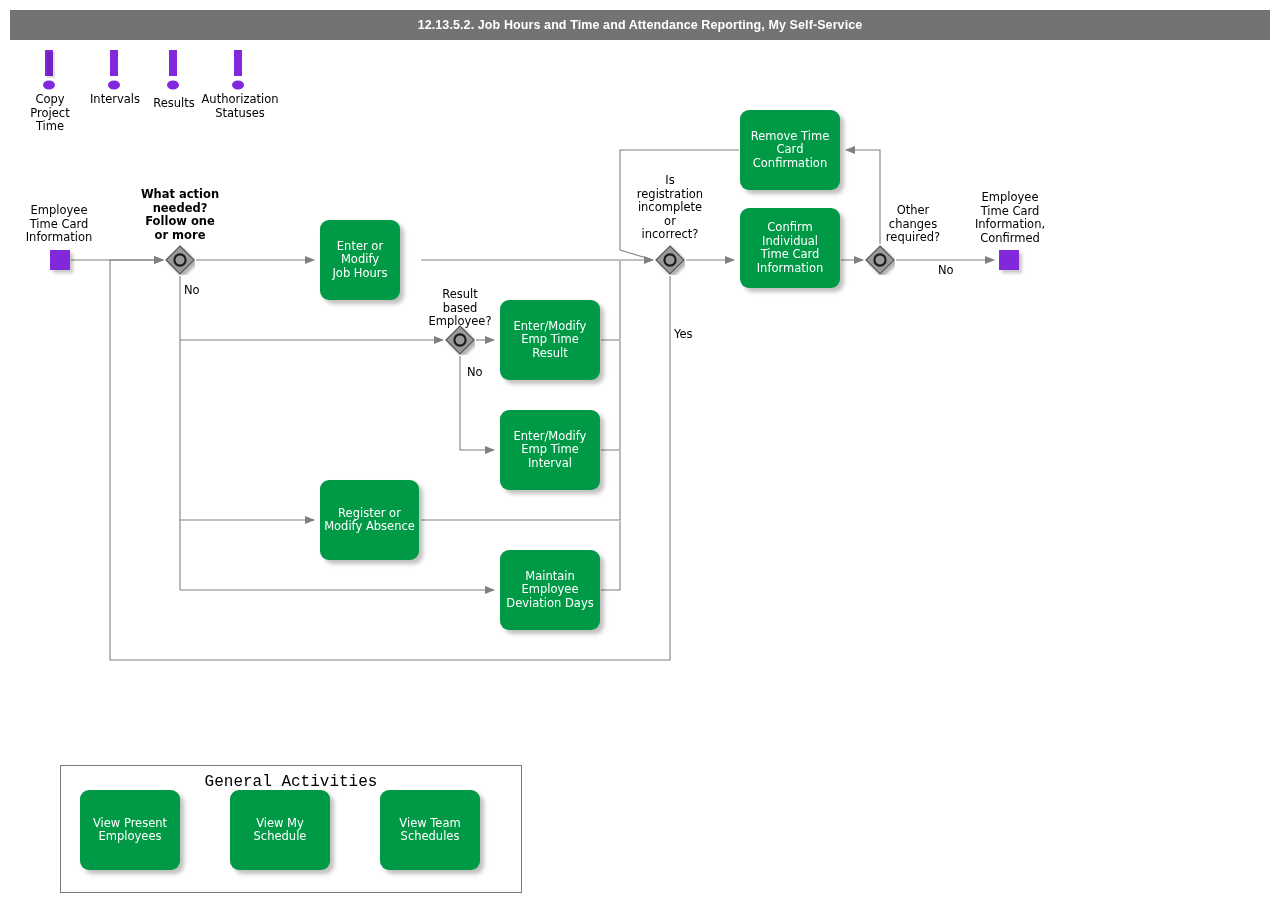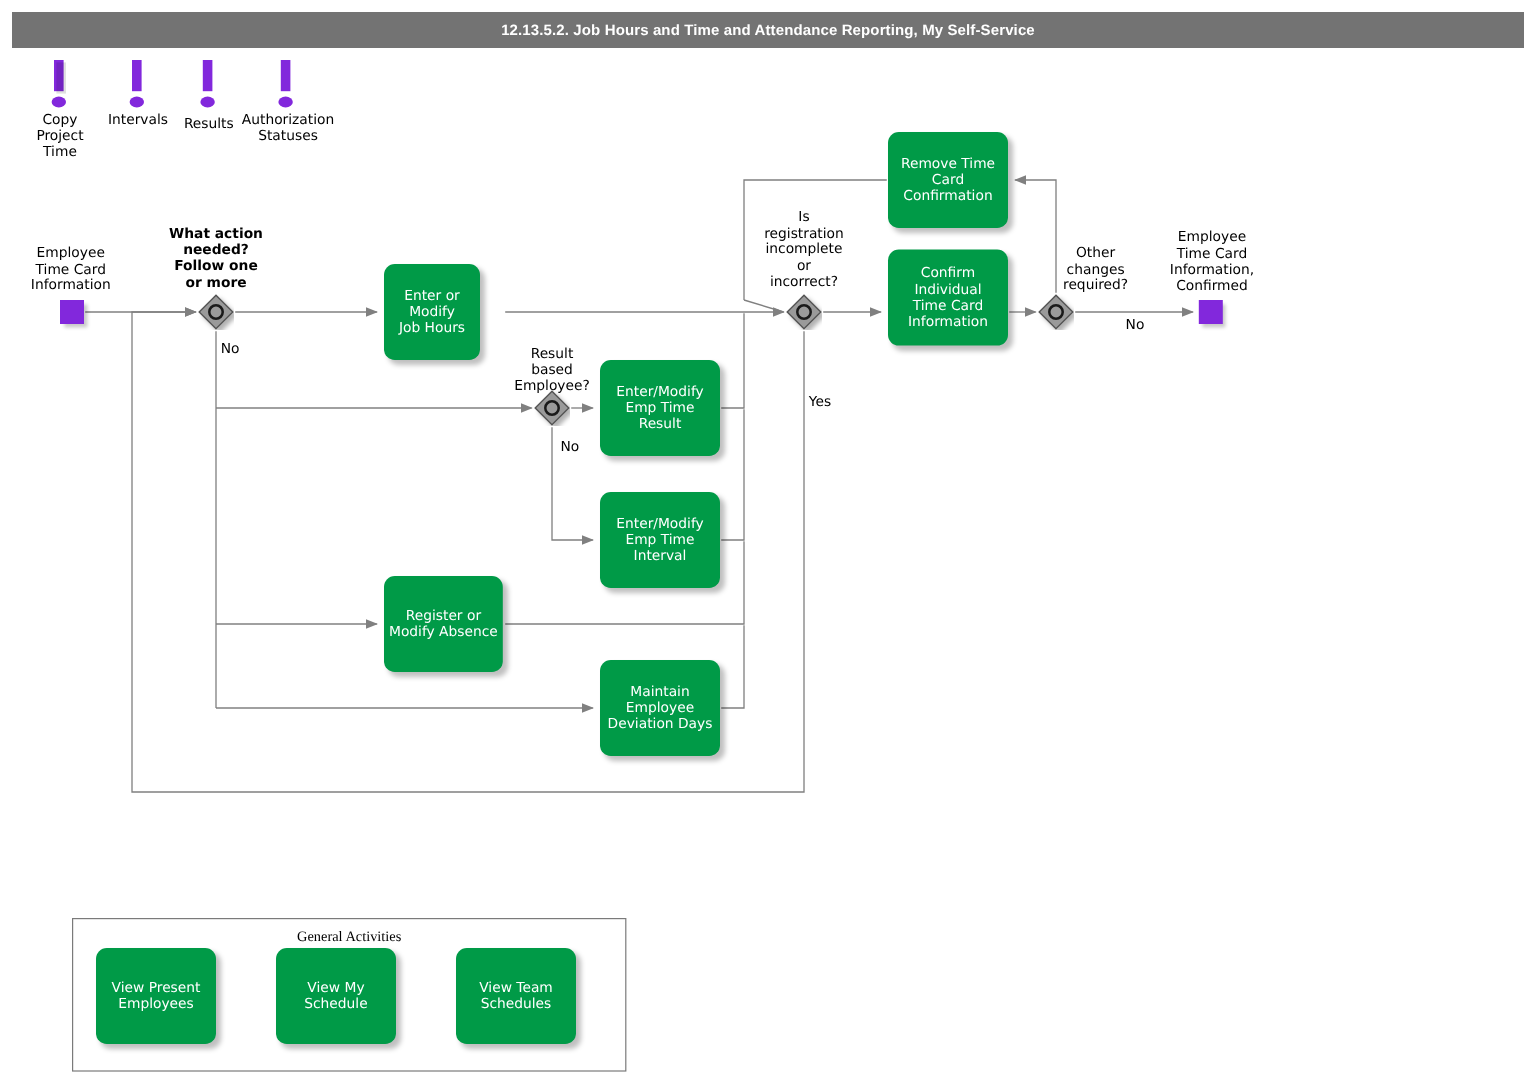--- a/index.html
+++ b/index.html
@@ -94,22 +94,22 @@
     height: 45px;
   }
   .grp-box {
     position: absolute;
     border: 1px solid #7a7a7a;
     background: transparent;
     box-sizing: border-box;
   }
   .grp-title {
     position: absolute;
-    font-family: Liberation Serif, serif;
-    font-size: 12px;
+    font-family: Liberation Mono, monospace;
+    font-size: 16px;
     color: #000000;
     text-align: center;
     white-space: pre;
   }
 </style>
 </head>
 <body>
 
 <div id="canvas">
 

